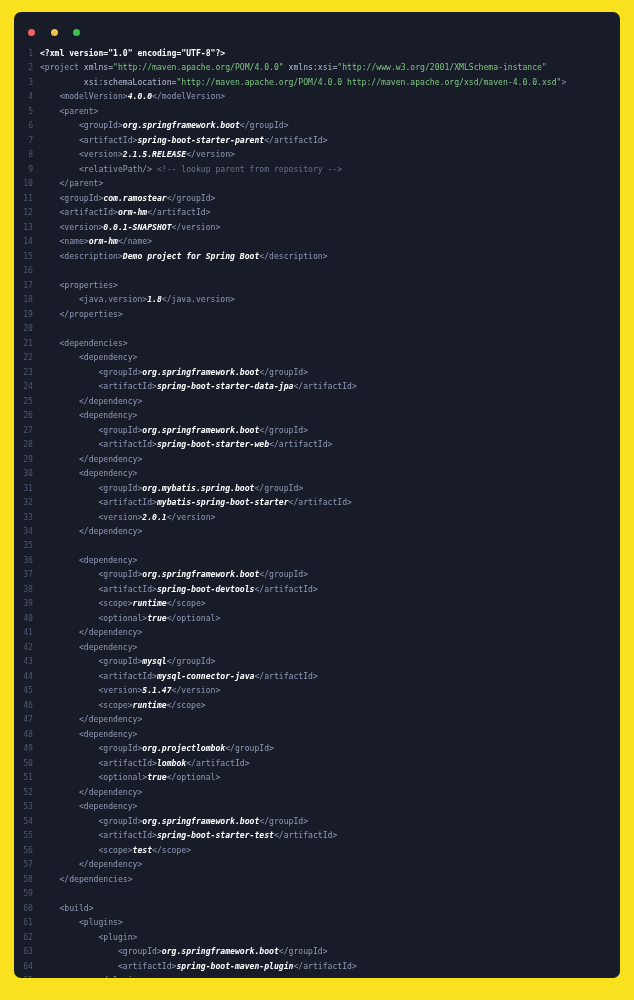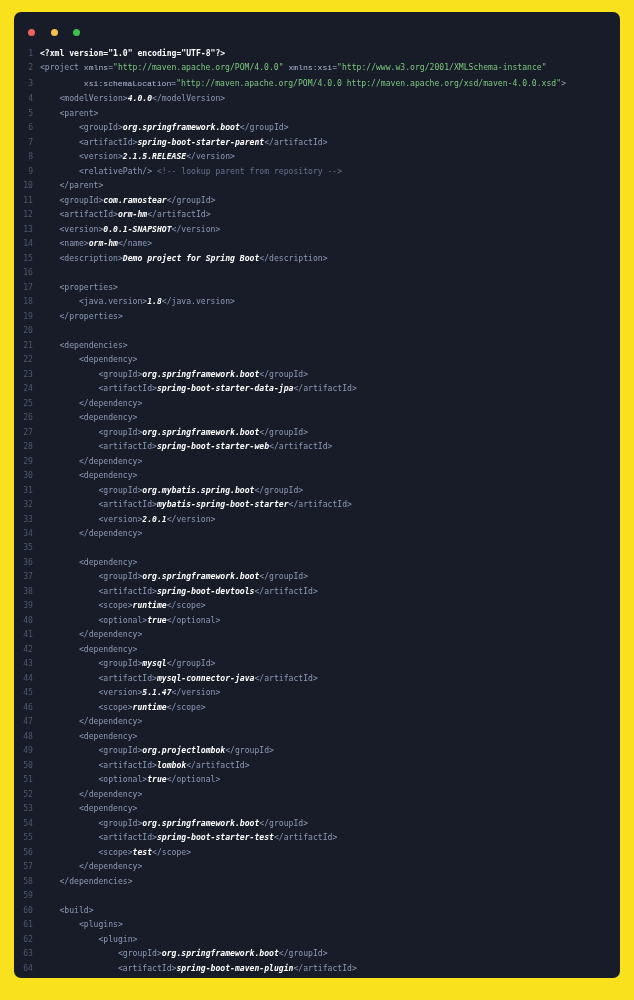--- a/index.html
+++ b/index.html
@@ -67,21 +67,21 @@
   .code-text {
     flex: 1;
     white-space: pre-wrap;
     word-break: break-word;
     color: #8e9ab7;
   }
 
   
   .t  { color: #8e9ab7; }            
   .v  { color: #ffffff; font-weight: bold; font-style: italic; }  
-  .a  { color: #b4bdd4; font-family: Liberation Mono, monospace; }            
+  .a  { color: #b4bdd4; }            
   .s  { color: #7ec77f; }            
   .c  { color: #67718c; }            
   .d  { color: #ffffff; font-weight: bold; }  
 </style>
 </head>
 <body>
 
 <div id="card">
 
   <div id="titlebar">

